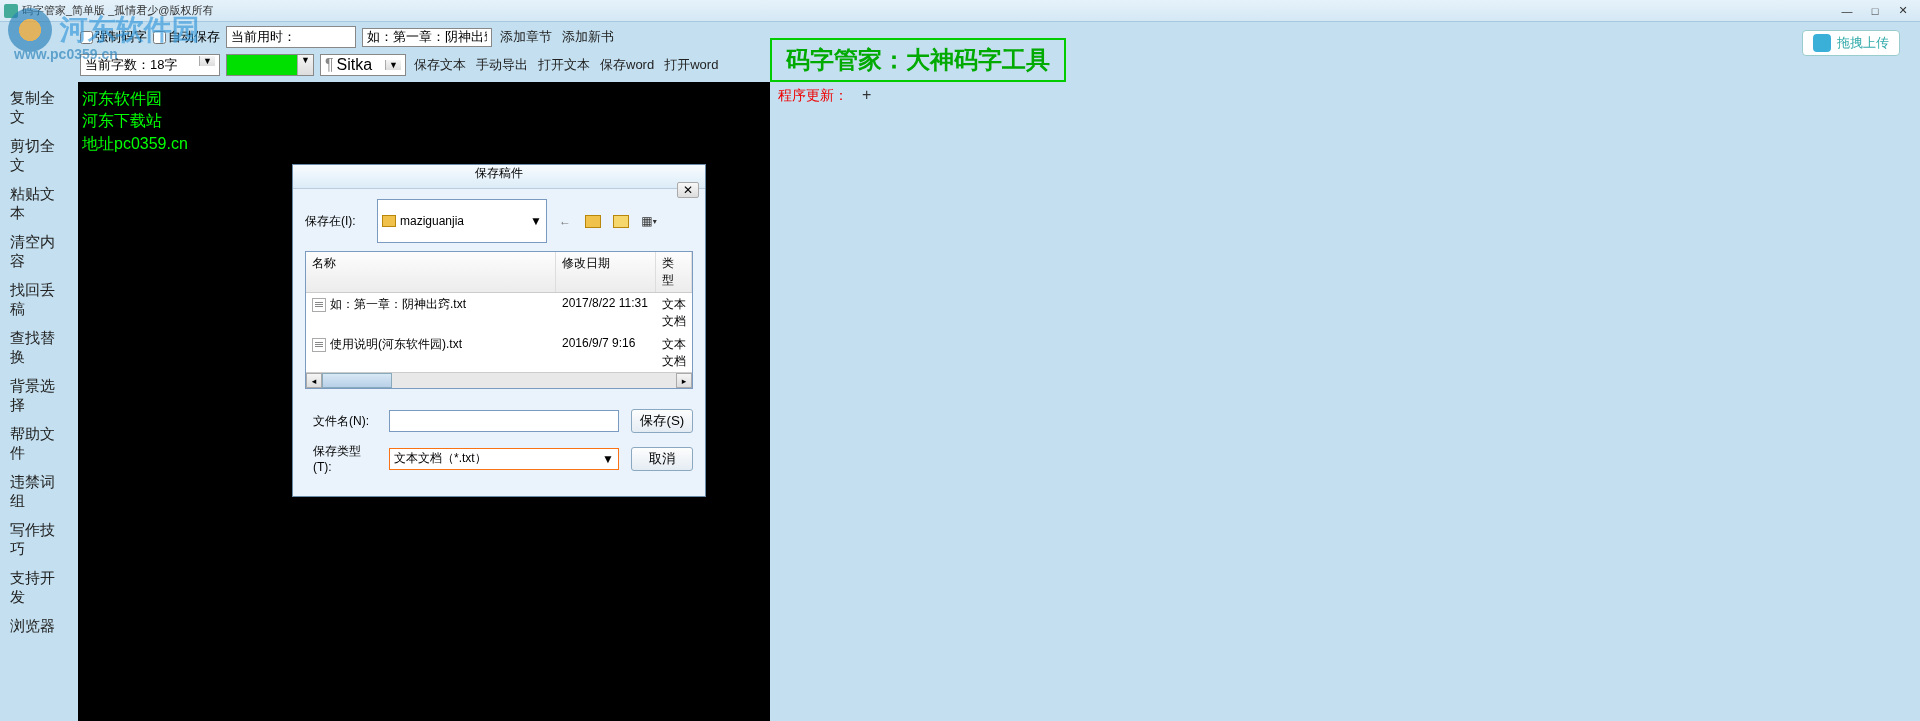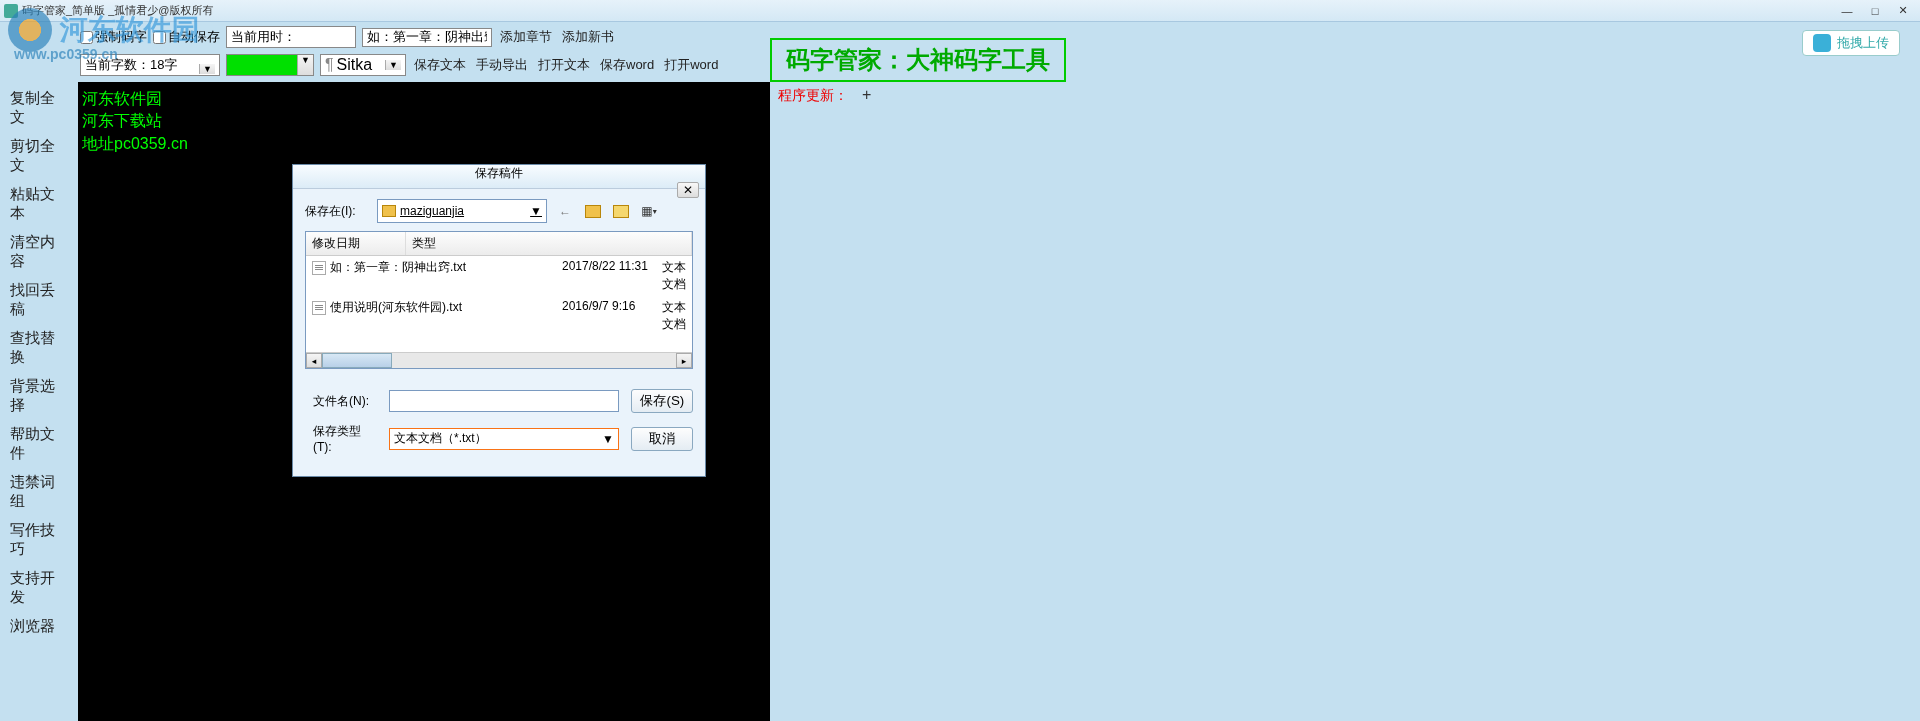--- a/index.html
+++ b/index.html
@@ -18,21 +18,21 @@
 .titlebar .win-btn { width: 26px; height: 16px; margin-left: 2px; display: flex; align-items: center; justify-content: center; font-size: 11px; color: #333; cursor: pointer; }
 
 
 .toolbar { padding: 4px 8px 4px 80px; display: flex; align-items: center; gap: 6px; font-size: 13px; }
 .toolbar .chk { display: flex; align-items: center; gap: 2px; }
 .toolbar .txtbox { border: 1px solid #888; background: #fff; padding: 1px 4px; font-size: 13px; }
 .toolbar .btn-link { cursor: pointer; color: #222; padding: 0 2px; }
 .toolbar .combo-arrow { background: linear-gradient(#f5f5f5,#ddd); border-left: 1px solid #aaa; width: 16px; text-align: center; font-size: 9px; margin-left: 4px; }
 
 .row2 { padding: 2px 8px 6px 80px; }
-.wordcount { border: 1px solid #888; background: #fff; padding: 1px 4px; font-size: 13px; display: flex; align-items: flex-end; width: 140px; }
+.wordcount { border: 1px solid #888; background: #fff; padding: 1px 4px; font-size: 13px; display: flex; align-items: flex-start; width: 140px; }
 .color-combo { width: 88px; height: 22px; background: #00e000; border: 1px solid #888; display: flex; justify-content: flex-end; }
 .font-combo { border: 1px solid #888; background: #fff; padding: 1px 4px; font-size: 16px; font-family: serif; display: flex; align-items: center; width: 86px; }
 
 
 .upload-widget { position: absolute; top: 30px; right: 20px; background: #fff; border: 1px solid #9cc; border-radius: 4px; padding: 3px 10px; display: flex; align-items: center; gap: 6px; font-size: 13px; color: #3aa; }
 .upload-widget .cloud-icon { width: 18px; height: 18px; background: #3ab0d8; border-radius: 4px; }
 
 
 .banner { position: absolute; top: 38px; left: 770px; border: 2px solid #0c0; padding: 4px 14px; font-size: 24px; color: #0a0; font-weight: bold; background: #c4e0f0; }
 
@@ -49,21 +49,21 @@
 .right-panel .plus { color: #333; margin-left: 10px; cursor: pointer; font-size: 16px; }
 
 
 .dialog { position: absolute; top: 164px; left: 292px; width: 414px; background: #eaf3fb; border: 1px solid #6a8aa8; box-shadow: 2px 2px 8px rgba(0,0,0,.3); font-size: 12px; }
 .dialog .dlg-title { height: 24px; background: linear-gradient(#f8fcff,#dcecf7); display: flex; align-items: center; padding: 0 6px; border-bottom: 1px solid #bcd; flex-direction: column; }
 .dialog .dlg-title .dlg-icon { width: 14px; height: 14px; background: #4a9; border-radius: 2px; margin-right: 5px; }
 .dialog .dlg-title .dlg-close { margin-left: auto; width: 22px; height: 16px; background: linear-gradient(#f8f8f8,#ddd); border: 1px solid #aaa; border-radius: 2px; text-align: center; line-height: 14px; cursor: pointer; }
 .dialog .dlg-body { padding: 10px 12px; }
 .dlg-row { display: flex; align-items: center; margin-bottom: 8px; gap: 8px; }
 .dlg-label { width: 64px; }
-.dlg-combo { flex: 0 0 170px; border: 1px solid #7a9ac0; background: #fff; padding: 4px 4px; display: flex; align-items: center; text-decoration: underline; }
+.dlg-combo { flex: 0 0 170px; border: 1px solid #7a9ac0; background: #fff; padding: 14px 4px; display: flex; align-items: center; }
 .dlg-combo .folder-icon { width: 14px; height: 12px; background: #f0c14b; border: 1px solid #b8860b; margin-right: 4px; }
 .dlg-nav-icon { width: 20px; height: 20px; display: flex; align-items: center; justify-content: center; color: #777; cursor: pointer; }
 .dlg-nav-icon.active { color: #333; }
 .dlg-nav-icon .fld { width: 16px; height: 13px; background: #f0c14b; border: 1px solid #b8860b; position: relative; }
 
 .file-list { border: 1px solid #7a9ac0; background: #fff; height: 138px; overflow: hidden; position: relative; }
 .file-header { display: flex; background: linear-gradient(#fdfdfd,#ececec); border-bottom: 1px solid #ccc; font-size: 12px; }
 .file-header .col { padding: 3px 6px; border-right: 1px solid #ddd; }
 .col-name { flex: 0 0 250px; }
 .col-date { flex: 0 0 100px; }
@@ -193,20 +193,21 @@
           <span class="fld"></span>
         </span>
       <span class="dlg-nav-icon active">
           <span class="fld" style="background:#f5d76e"></span>
         </span>
       <span class="dlg-nav-icon active">▦<span style="font-size:8px">▾</span></span>
     </div>
 
     <div class="file-list">
       <div class="file-header">
+        <div class="col col-name">名称</div>
         <div class="col col-date">修改日期</div>
         <div class="col col-type">类型</div>
       </div>
       <div class="file-row">
         <div class="cell col-name"><span class="file-icon"></span><span>如：第一章：阴神出窍.txt</span></div>
         <div class="cell col-date">2017/8/22 11:31</div>
         <div class="cell col-type">文本文档</div>
       </div>
       <div class="file-row">
         <div class="cell col-name"><span class="file-icon"></span><span>使用说明(河东软件园).txt</span></div>

